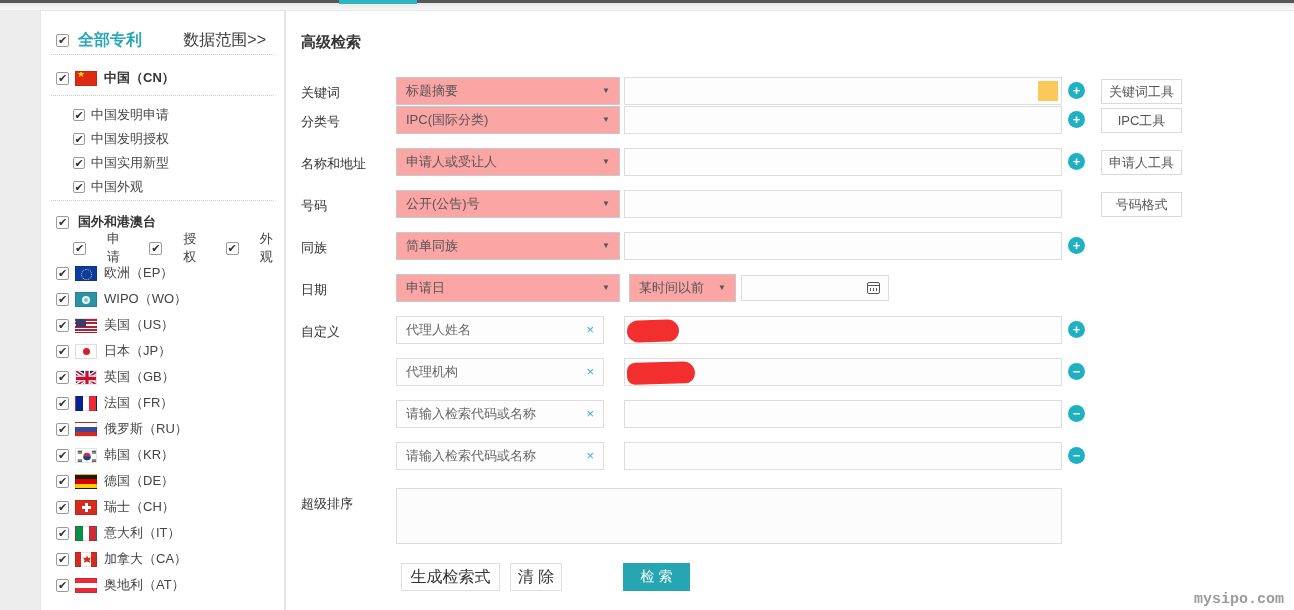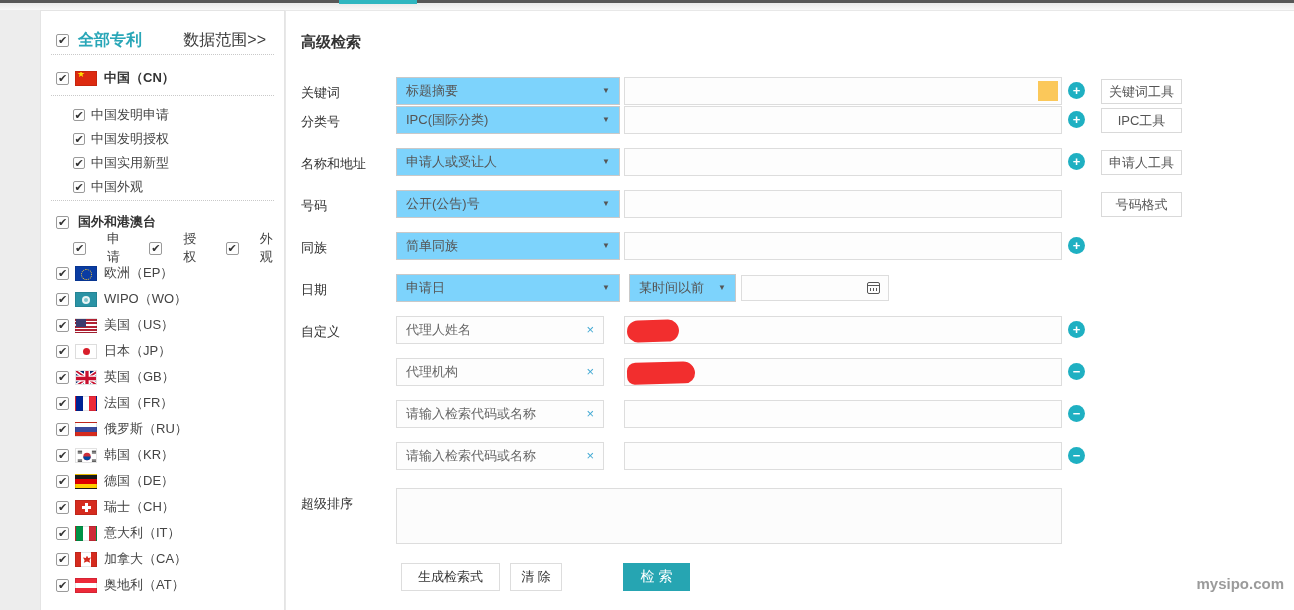--- a/index.html
+++ b/index.html
@@ -68,21 +68,21 @@
                     clip-path:polygon(50% 0,65% 30%,100% 25%,80% 60%,90% 90%,50% 75%,10% 90%,20% 60%,0 25%,35% 30%); }
   .flag-at { background:linear-gradient(180deg,#ed2939 0 33%,#fff 33% 66%,#ed2939 66%); }
 
   
   .main { position:absolute; left:285px; top:10px; width:1009px; height:600px;
           background:#fff; border-top:1px solid #e8e8e8; border-left:1px solid #e8e8e8;
           font-size:13px; color:#333; }
   .panel-title { position:absolute; left:15px; top:22px; font-size:15px; font-weight:bold; color:#333; }
   .frow { position:absolute; left:0; right:0; height:28px; }
   .flabel { position:absolute; left:15px; top:7px; color:#333; }
-  .select { position:absolute; left:110px; width:224px; height:28px; background:#7dd3fc;
+  .select { position:absolute; left:110px; width:224px; height:28px; background:#fca5a5;
             border:1px solid #c9c9c9; line-height:26px; padding-left:9px; color:#555; cursor:pointer; }
   .select .arrow { position:absolute; right:9px; top:0; font-size:8px; color:#555; line-height:26px; }
   .select2 { left:343px; width:107px; }
   .ibox { position:absolute; background:#fdfdfd; border:1px solid #ddd; height:28px; }
   .main-input { left:338px; width:438px; }
   .datebox { left:455px; top:1px; width:148px; height:26px; }
   .ymarker { position:absolute; right:3px; top:3px; width:20px; height:20px; background:#fbc85a; }
   .cal-icon { position:absolute; right:8px; top:6px; width:13px; height:12px;
               border:1px solid #555; border-radius:2px; }
   .cal-icon::before { content:""; position:absolute; left:-1px; top:2px; width:13px; height:1px; background:#555; }
@@ -95,27 +95,27 @@
             background:#1fb0c2; color:#fff; text-align:center; cursor:pointer; }
   .circle i { font-style:normal; font-weight:bold; font-size:13px; line-height:17px; display:block; }
   .toolbtn { position:absolute; left:815px; top:2px; width:81px; height:25px; background:#fff;
              border:1px solid #d9d9d9; color:#555; font-size:13px; font-family:inherit; cursor:pointer; }
   .redact { position:absolute; left:2px; top:3px; height:22px; background:#f22e2e; border-radius:11px;
             transform:rotate(-1.5deg); }
   .redact.r1 { width:52px; } .redact.r2 { width:68px; border-radius:10px 14px 12px 9px; }
   .sortbox { position:absolute; left:110px; top:0; width:666px; height:56px; background:#fcfcfc;
              border:1px solid #ddd; }
   .btn { position:absolute; top:0; height:28px; background:#fff; border:1px solid #ddd; color:#333;
-         font-size:13px; font-family:inherit; cursor:pointer; }
+         font-size:16px; font-family:inherit; cursor:pointer; }
   .btn-generate { left:115px; width:99px; }
   .btn-clear { left:224px; width:52px; }
   .btn-search { left:337px; width:67px; background:#26a5b2; border:1px solid #26a5b2; color:#fff; font-size:14px; }
 
-  .watermark { position:absolute; right:10px; bottom:18px; font-size:15px; font-weight:bold; color:#9b9b9b;
-               font-family:Liberation Sans, sans-serif; }
+  .watermark { position:absolute; right:10px; bottom:2px; font-size:15px; font-weight:bold; color:#9b9b9b;
+               font-family:Liberation Mono, monospace; }
 </style>
 </head>
 <body>
 
 <div class="page">
 
   <div class="topstrip">
     <div class="topdark"></div>
     <div class="tab-indicator"></div>
   </div>

